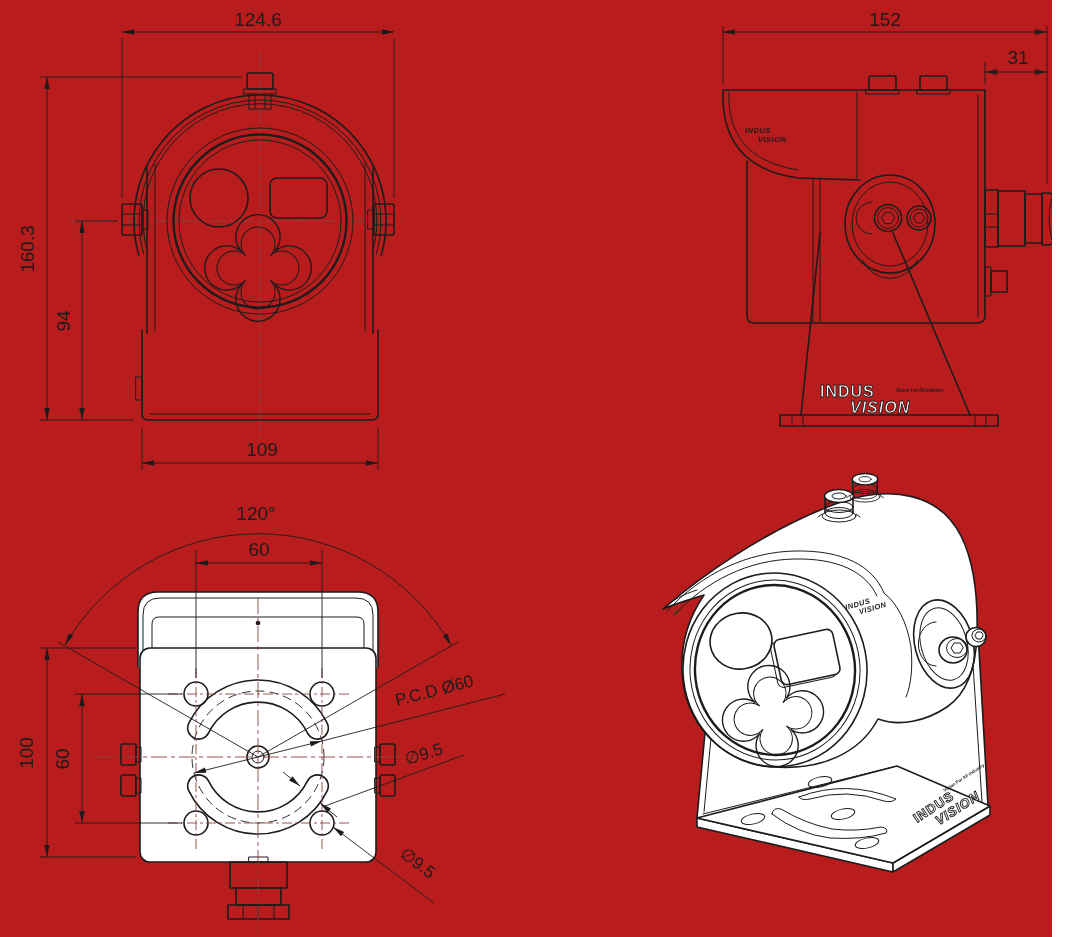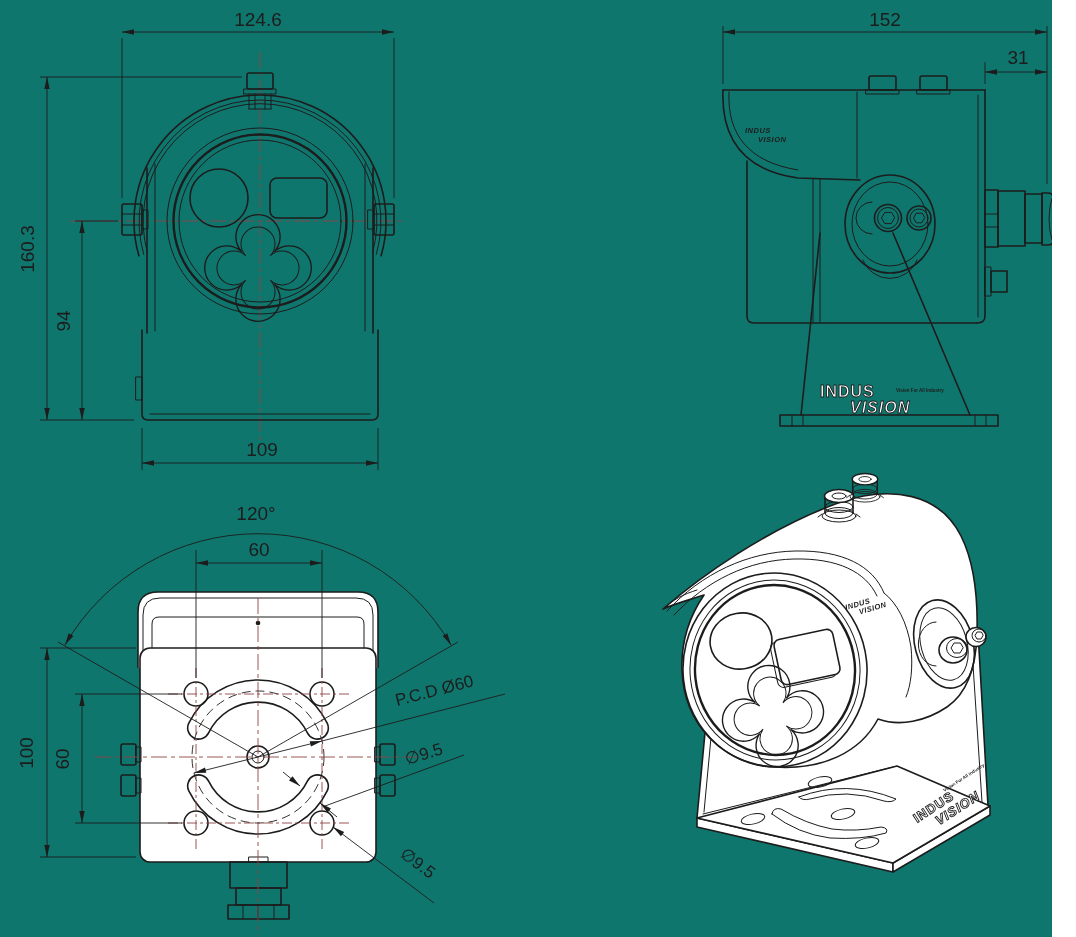--- a/index.html
+++ b/index.html
@@ -1,16 +1,16 @@
 <!DOCTYPE html>
 <html><head>
 <meta charset="utf-8">
 <style>
   html,body{margin:0;padding:0;background:#fff;}
-  .canvas{position:relative;width:1052px;height:937px;background:#0f766e;overflow:hidden;
+  .canvas{position:relative;width:1052px;height:937px;background:#b91c1c;overflow:hidden;
           font-family:"Liberation Sans",sans-serif;}
   svg{position:absolute;left:0;top:0;}
   .ol{fill:none;stroke:#1c1c1c;stroke-width:1.6;stroke-linecap:round;stroke-linejoin:round;}
   .bold{stroke-width:2.4;}
   .th{fill:none;stroke:#1c1c1c;stroke-width:1;stroke-linecap:round;stroke-linejoin:round;}
   .fw{fill:#ffffff;stroke:#1c1c1c;stroke-width:1.6;stroke-linejoin:round;}
   .dim{fill:none;stroke:#1c1c1c;stroke-width:0.9;}
   .cl{fill:none;stroke:#8e4343;stroke-width:0.9;stroke-dasharray:16 4 4 4;}
   .clh{fill:none;stroke:#8e4343;stroke-width:0.9;stroke-dasharray:10 3 3 3;}
   .dash{fill:none;stroke:#1c1c1c;stroke-width:0.9;stroke-dasharray:9 5;}

